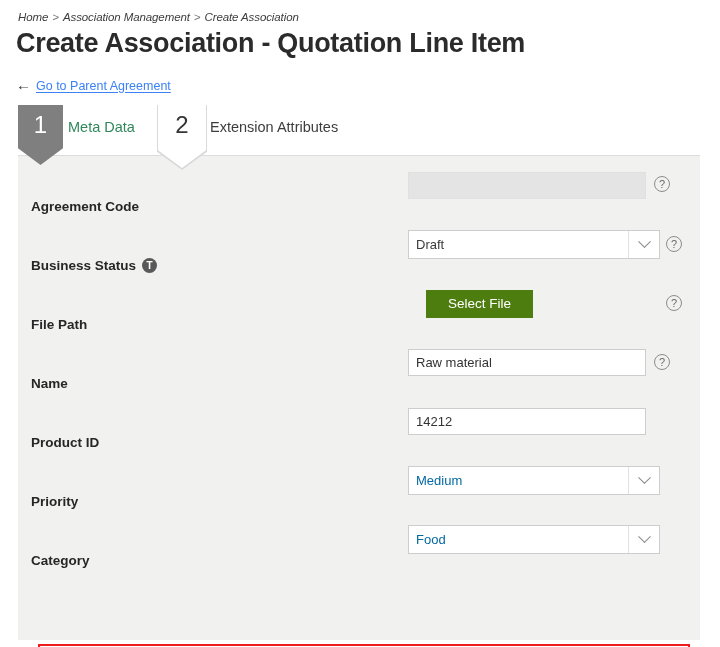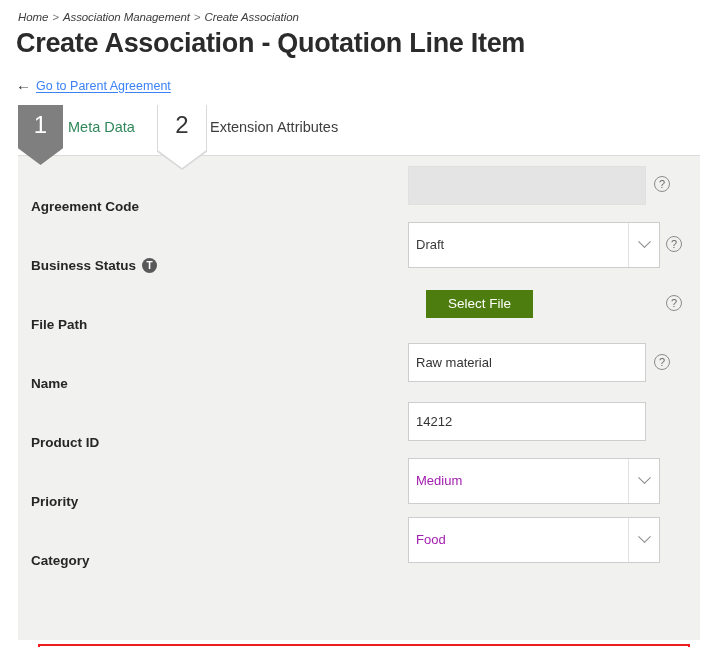--- a/index.html
+++ b/index.html
@@ -188,51 +188,51 @@
     line-height: 1;
     cursor: pointer;
   }
 
   .field {
     position: absolute;
     left: 390px;
   }
   .txtbox {
     width: 238px;
-    height: 39px;
+    height: 27px;
     box-sizing: border-box;
     border: 1px solid #cdcdcd;
     background: #ffffff;
     font-family: "Liberation Sans", sans-serif;
     font-size: 13px;
     color: #333333;
     padding: 0 7px;
     outline: none;
   }
   .txtbox.disabled {
     background: #e4e4e4;
     border-color: #e0e0e0;
   }
   .combo {
     width: 252px;
-    height: 46px;
+    height: 29px;
     box-sizing: border-box;
     border: 1px solid #cdcdcd;
     background: #ffffff;
     display: flex;
     align-items: stretch;
     cursor: pointer;
   }
   .combo-value {
     flex: 1;
     display: flex;
     align-items: center;
     padding-left: 7px;
     font-size: 13px;
-    color: #a21caf;
+    color: #0369a1;
   }
   .combo-value.dark { color: #3b3b3b; }
   .combo-arrow {
     width: 30px;
     border-left: 1px solid #e2e2e2;
     display: flex;
     align-items: center;
     justify-content: center;
     color: #8a8a8a;
     font-size: 11px;

